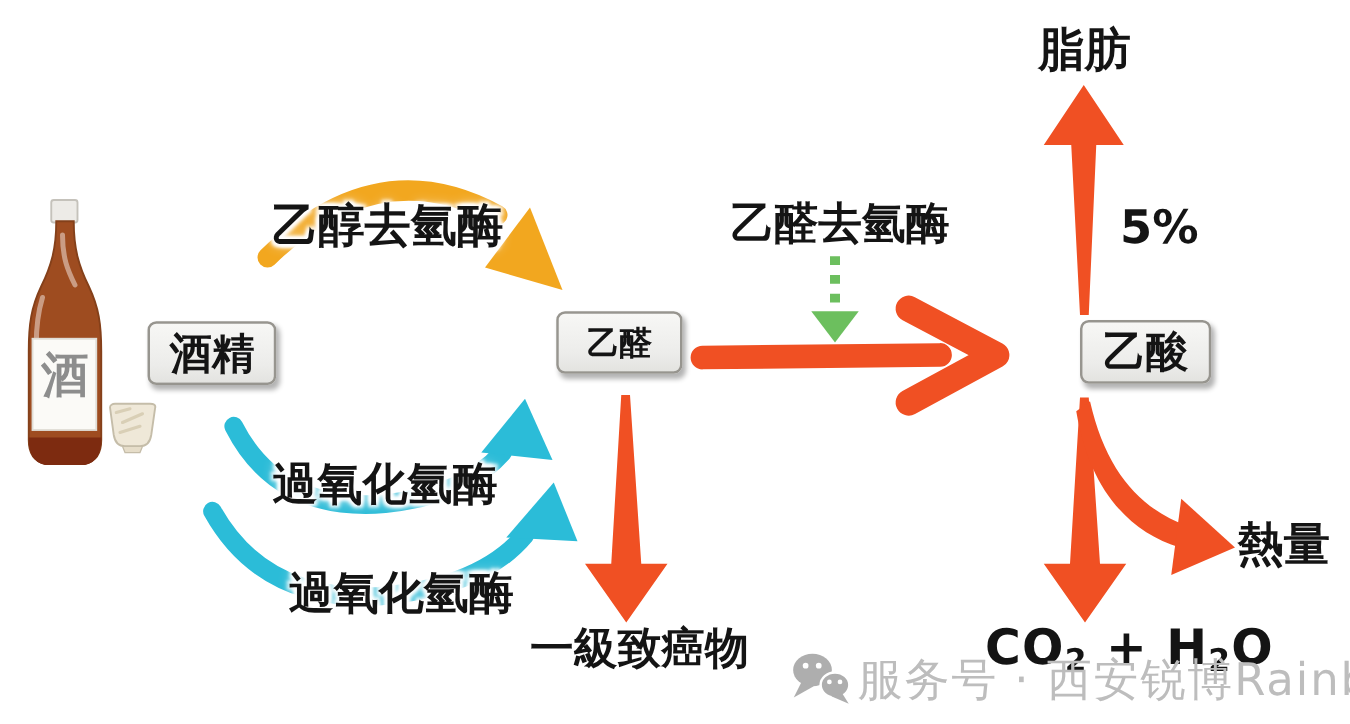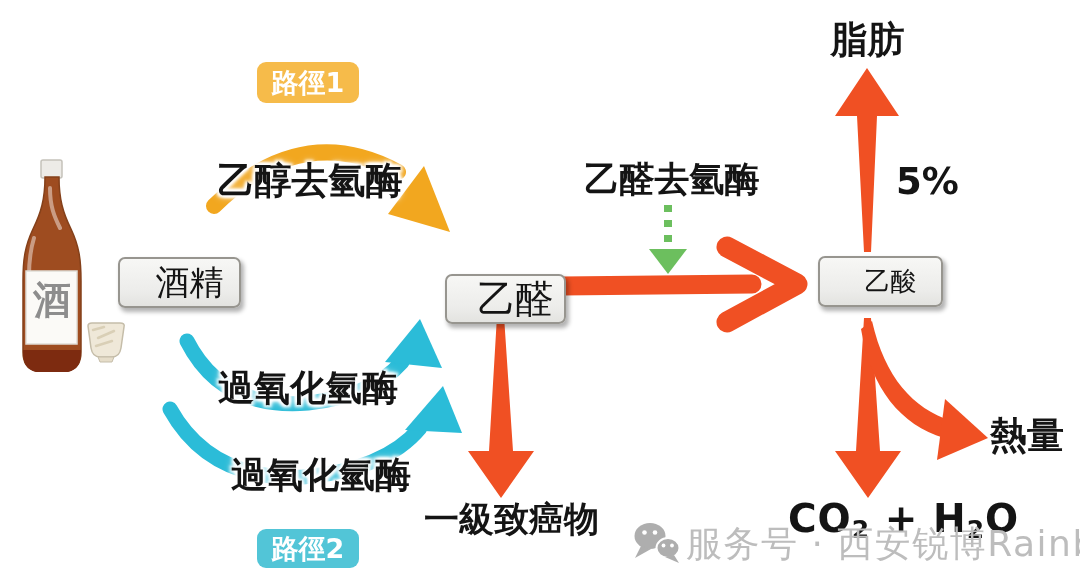--- a/index.html
+++ b/index.html
@@ -16,21 +16,21 @@
   }
   .badge{
     position:absolute;display:flex;align-items:center;justify-content:center;
     color:#ffffff;font-weight:900;border-radius:9px;
   }
   .node{
     position:absolute;display:flex;align-items:center;justify-content:center;
     background:linear-gradient(180deg,#f7f7f5 0%,#ececea 70%,#e3e3e0 100%);
     border:2px solid #97958f;border-radius:7px;
     box-shadow:2.5px 3.5px 4px rgba(0,0,0,0.30);
-    font-weight:400;color:#141414;padding-left:20px;
+    font-weight:700;color:#141414;
   }
   .sub{font-size:25px;vertical-align:-6px;font-weight:900;}
   .co2{font-size:39px;font-weight:900;letter-spacing:1px;}
   .watermark{
     position:absolute;color:#bdbdbd;font-size:36px;font-weight:400;
     letter-spacing:1.5px;white-space:nowrap;
   }
   svg{position:absolute;left:0;top:0;}
 </style>
 </head>
@@ -97,31 +97,29 @@
       <polygon points="641,546 635,558 651,549" fill="#aeaeae"></polygon>
       <circle cx="644.5" cy="532.5" r="2.3" fill="#ffffff"></circle>
       <circle cx="655" cy="532.5" r="2.3" fill="#ffffff"></circle>
       <ellipse cx="668" cy="548" rx="11.5" ry="10" fill="#aeaeae" stroke="#ffffff" stroke-width="2"></ellipse>
       <polygon points="674,555 679,563 665,557" fill="#aeaeae"></polygon>
       <circle cx="663.5" cy="545.5" r="1.9" fill="#ffffff"></circle>
       <circle cx="672" cy="545.5" r="1.9" fill="#ffffff"></circle>
     </g>
   </svg>
 
-  <div class="badge" style="left:257px;top:62px;width:102px;height:41px;background:#f6bb4a;font-size:27px;">路徑1</div>
-  <div class="badge" style="left:257px;top:529px;width:102px;height:39px;background:#52c5d7;font-size:27px;">路徑2</div>
 
   <div class="lbl halo" style="left:212px;top:162px;width:196px;font-size:37px;">乙醇去氫酶</div>
   <div class="lbl" style="left:584px;top:161px;width:176px;font-size:35px;">乙醛去氫酶</div>
   <div class="lbl halo" style="left:218px;top:369px;width:180px;font-size:36px;">過氧化氫酶</div>
   <div class="lbl halo" style="left:231px;top:456px;width:146px;font-size:36px;">過氧化氫酶</div>
 
   <div class="node" style="left:118px;top:257px;width:99px;height:47px;font-size:34px;">酒精</div>
-  <div class="node" style="left:445px;top:274px;width:97px;height:46px;font-size:38px;">乙醛</div>
-  <div class="node" style="left:818px;top:256px;width:101px;height:47px;font-size:26px;">乙酸</div>
+  <div class="node" style="left:445px;top:249px;width:97px;height:46px;font-size:26px;">乙醛</div>
+  <div class="node" style="left:864px;top:256px;width:101px;height:47px;font-size:34px;">乙酸</div>
 
   <div class="lbl" style="left:820px;top:21px;width:95px;font-size:37px;">脂肪</div>
   <div class="lbl" style="left:896px;top:163px;font-size:37px;">5%</div>
   <div class="lbl" style="left:986px;top:417px;width:82px;font-size:37px;">熱量</div>
   <div class="lbl" style="left:424px;top:501px;width:172px;font-size:35px;">一級致癌物</div>
 
   <div class="lbl co2" style="left:788px;top:499px;text-align:right;">
     <span>CO</span><span class="sub">2</span><span> + H</span><span class="sub">2</span><span>O</span>
   </div>
 

